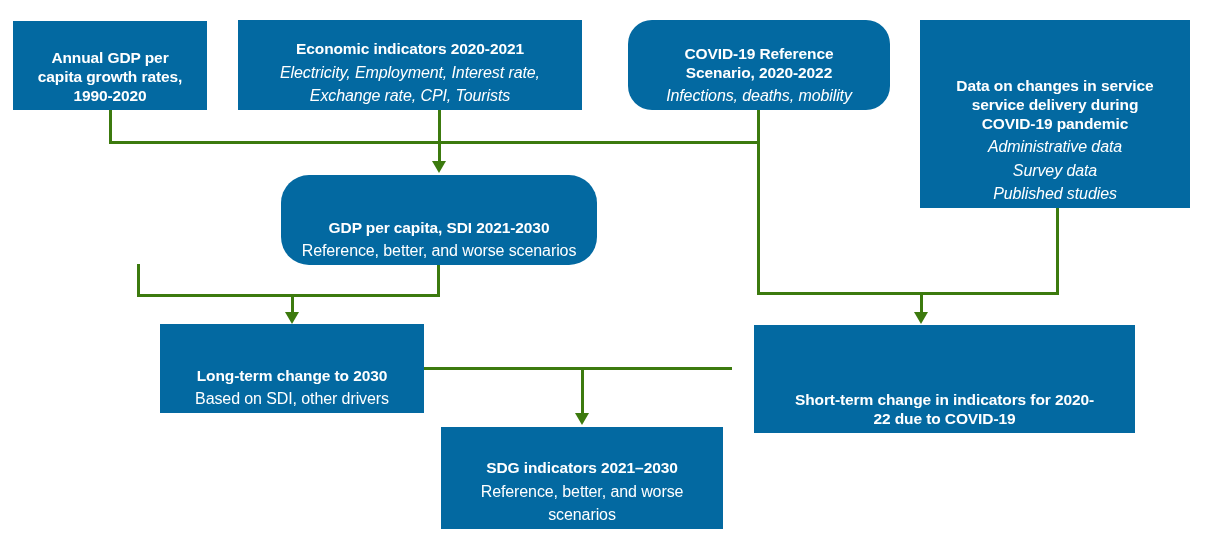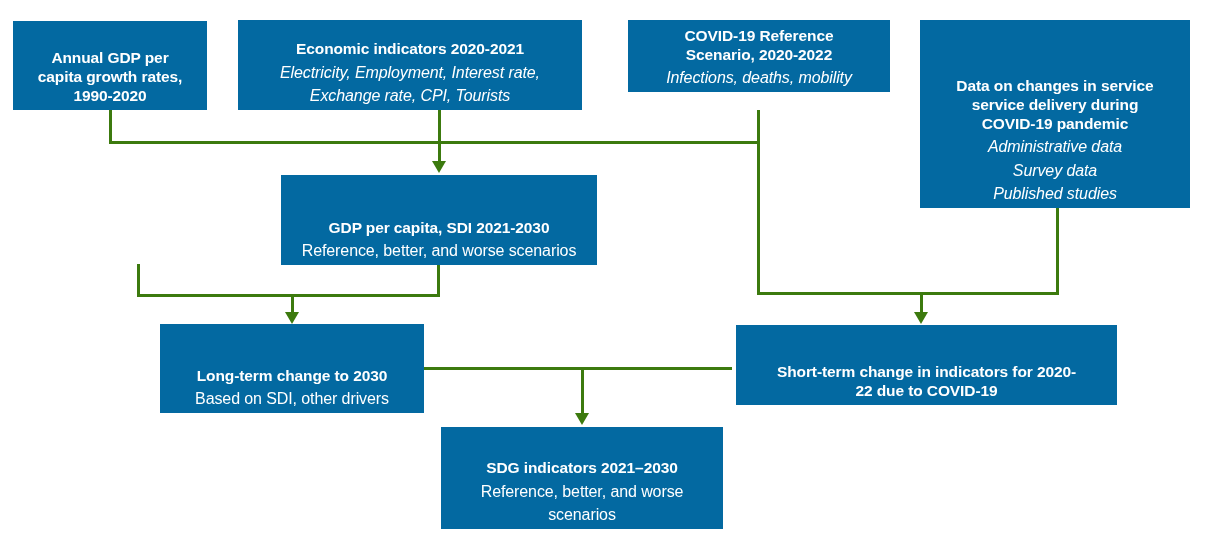--- a/index.html
+++ b/index.html
@@ -107,47 +107,47 @@
     <span class="title title-lines">capita growth rates,</span>
     <span class="title title-lines">1990-2020</span>
   </div>
 
   <div class="node" style="left:238px; top:20px; width:344px; height:90px;">
     <span class="title title-lines">Economic indicators 2020-2021</span>
     <span class="sub italic sub-lines">Electricity, Employment, Interest rate,</span>
     <span class="sub italic sub-lines">Exchange rate, CPI, Tourists</span>
   </div>
 
-  <div class="node" style="left:628px; top:20px; width:262px; height:72px;">
+  <div class="node" style="left:628px; top:20px; width:262px; height:90px;border-radius:24px;">
     <span class="title title-lines">COVID-19 Reference</span>
     <span class="title title-lines">Scenario, 2020-2022</span>
     <span class="sub italic sub-lines">Infections, deaths, mobility</span>
   </div>
 
   <div class="node" style="left:920px; top:20px; width:270px; height:188px;">
     <span class="title title-lines">Data on changes in service</span>
     <span class="title title-lines">service delivery during</span>
     <span class="title title-lines">COVID-19 pandemic</span>
     <span class="sub italic sub-lines">Administrative data</span>
     <span class="sub italic sub-lines">Survey data</span>
     <span class="sub italic sub-lines">Published studies</span>
   </div>
 
 
-  <div class="node" style="left:281px; top:175px; width:316px; height:90px;">
+  <div class="node" style="left:281px; top:175px; width:316px; height:90px;border-radius:28px;">
     <span class="title title-lines">GDP per capita, SDI 2021-2030</span>
     <span class="sub sub-lines">Reference, better, and worse scenarios</span>
   </div>
 
   <div class="node" style="left:160px; top:324px; width:264px; height:89px;">
     <span class="title title-lines">Long-term change to 2030</span>
     <span class="sub sub-lines">Based on SDI, other drivers</span>
   </div>
 
-  <div class="node" style="left:736px; top:325px; width:381px; height:80px;">
+  <div class="node" style="left:754px; top:325px; width:381px; height:108px;">
     <span class="title title-lines">Short-term change in indicators for 2020-</span>
     <span class="title title-lines">22 due to COVID-19</span>
   </div>
 
   <div class="node" style="left:441px; top:427px; width:282px; height:102px;">
     <span class="title title-lines">SDG indicators 2021–2030</span>
     <span class="sub sub-lines">Reference, better, and worse</span>
     <span class="sub sub-lines">scenarios</span>
   </div>
 

